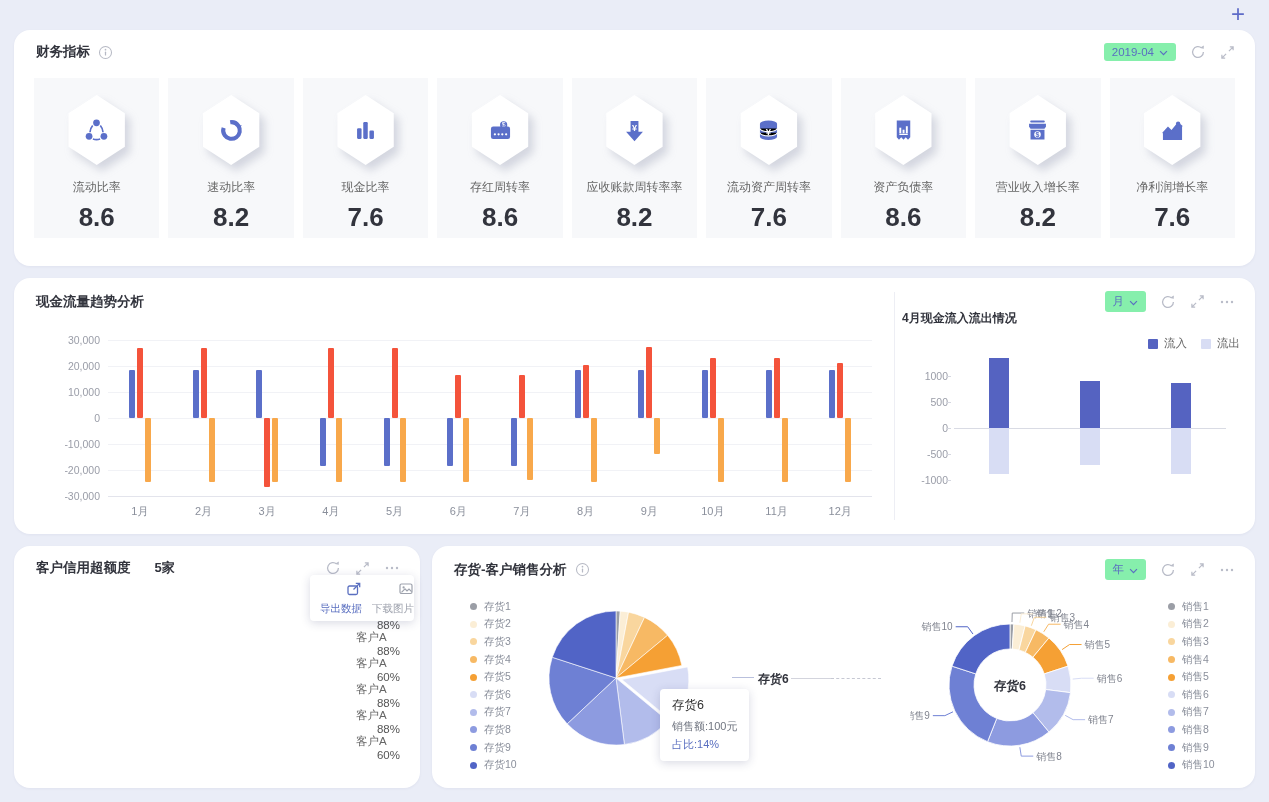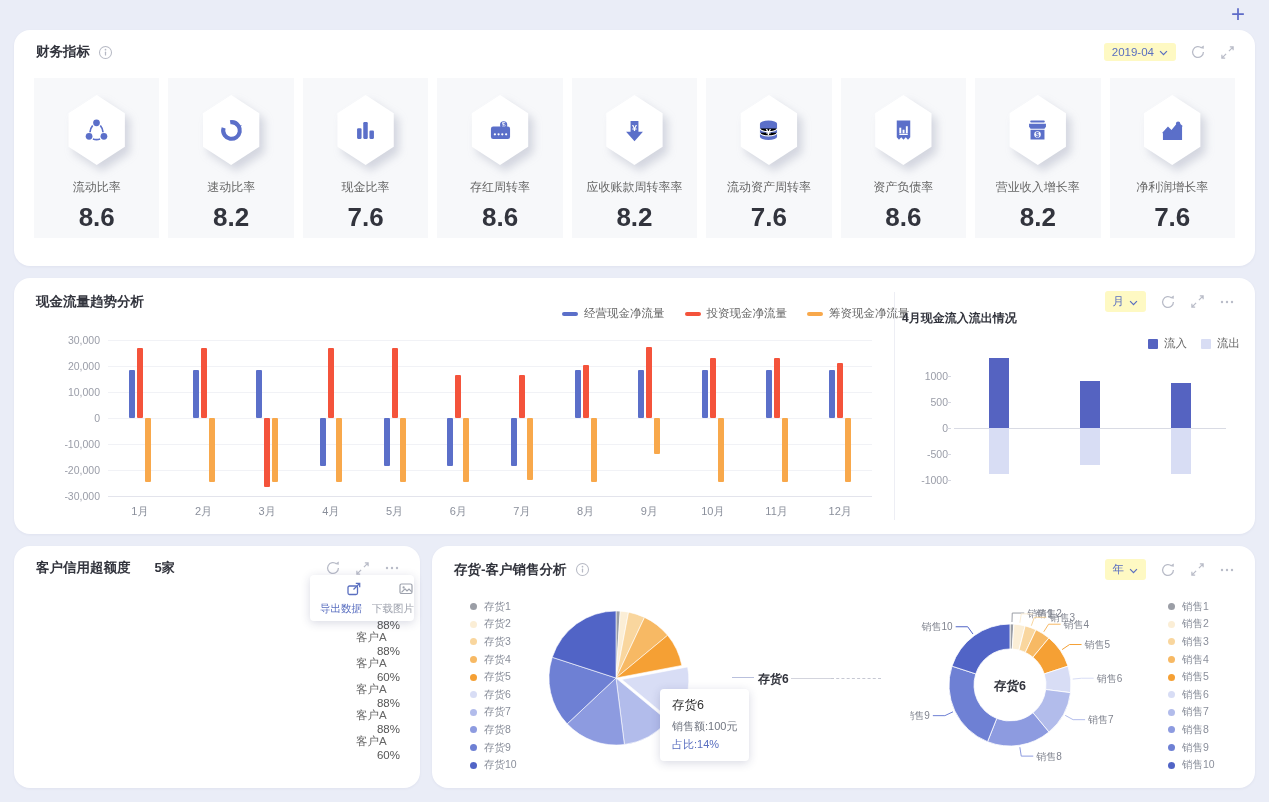--- a/index.html
+++ b/index.html
@@ -13,21 +13,21 @@
   #panel-finance  { left:14px; top:30px;  width:1241px; height:236px; }
   #panel-cashflow { left:14px; top:278px; width:1241px; height:256px; }
   #panel-credit   { left:14px; top:546px; width:406px;  height:242px; }
   #panel-inventory{ left:432px; top:546px; width:823px; height:242px; }
 
   .panel-header { display:flex; align-items:center; padding:13px 20px 0 22px; }
   .panel-title { font-size:13.5px; font-weight:bold; color:#32343d; }
   .panel-count { font-size:13px; font-weight:bold; color:#32343d; margin-left:24px; }
   .info-icon { margin-left:8px; display:inline-flex; color:#b6b9c4; }
   .panel-controls { margin-left:auto; display:flex; align-items:center; gap:14px; }
-  .chip { display:inline-flex; align-items:center; gap:5px; background:#fef9c3; color:#5A6FC0; font-size:11.5px; padding:3px 8px; border-radius:3px; cursor:pointer; }
+  .chip { display:inline-flex; align-items:center; gap:5px; background:#86efac; color:#5A6FC0; font-size:11.5px; padding:3px 8px; border-radius:3px; cursor:pointer; }
   .ctl-icon { display:inline-flex; color:#b9bcc8; cursor:pointer; }
   .ctl-icon svg { display:block; }
 
   
   .metric-row { position:absolute; left:20px; right:20px; top:48px; display:flex; gap:9px; }
   .metric-card { flex:1; height:160px; background:#F7F8FA; display:flex; flex-direction:column; align-items:center; }
   .hex-wrap { margin-top:17px; filter:drop-shadow(5px 6px 4px rgba(120,126,155,0.28)); }
   .hex { width:64px; height:70px; background:#fff; clip-path:polygon(50% 0,94% 26%,94% 74%,50% 100%,6% 74%,6% 26%); display:flex; align-items:center; justify-content:center; }
   .metric-label { margin-top:14px; font-size:12px; color:#666; }
   .metric-value { margin-top:6px; font-size:26px; font-weight:bold; color:#32343d; }
@@ -297,34 +297,20 @@
           </span>
         <span class="ctl-icon">
             <svg width="16" height="16" viewBox="0 0 16 16">
               <circle cx="3" cy="8" r="1.2" fill="currentColor"></circle>
               <circle cx="8" cy="8" r="1.2" fill="currentColor"></circle>
               <circle cx="13" cy="8" r="1.2" fill="currentColor"></circle>
             </svg>
           </span>
       </div>
     </div>
-    <div class="legend-row" id="legend1">
-        <span class="legend-item">
-          <span class="legend-line" style="background: rgb(91, 111, 201);"></span>
-          <span>经营现金净流量</span>
-        </span>
-        <span class="legend-item">
-          <span class="legend-line" style="background: rgb(244, 83, 59);"></span>
-          <span>投资现金净流量</span>
-        </span>
-        <span class="legend-item">
-          <span class="legend-line" style="background: rgb(248, 168, 75);"></span>
-          <span>筹资现金净流量</span>
-        </span>
-      </div>
     <div id="chart1">
         <div class="c1-ylabel" style="top: 0px;">30,000</div>
         <div class="c1-ylabel" style="top: 26px;">20,000</div>
         <div class="c1-ylabel" style="top: 52px;">10,000</div>
         <div class="c1-ylabel" style="top: 78px;">0</div>
         <div class="c1-ylabel" style="top: 104px;">-10,000</div>
         <div class="c1-ylabel" style="top: 130px;">-20,000</div>
         <div class="c1-ylabel" style="top: 156px;">-30,000</div>
         <div id="c1-plot">
           <div class="gridline" style="top: 0px;"></div>

